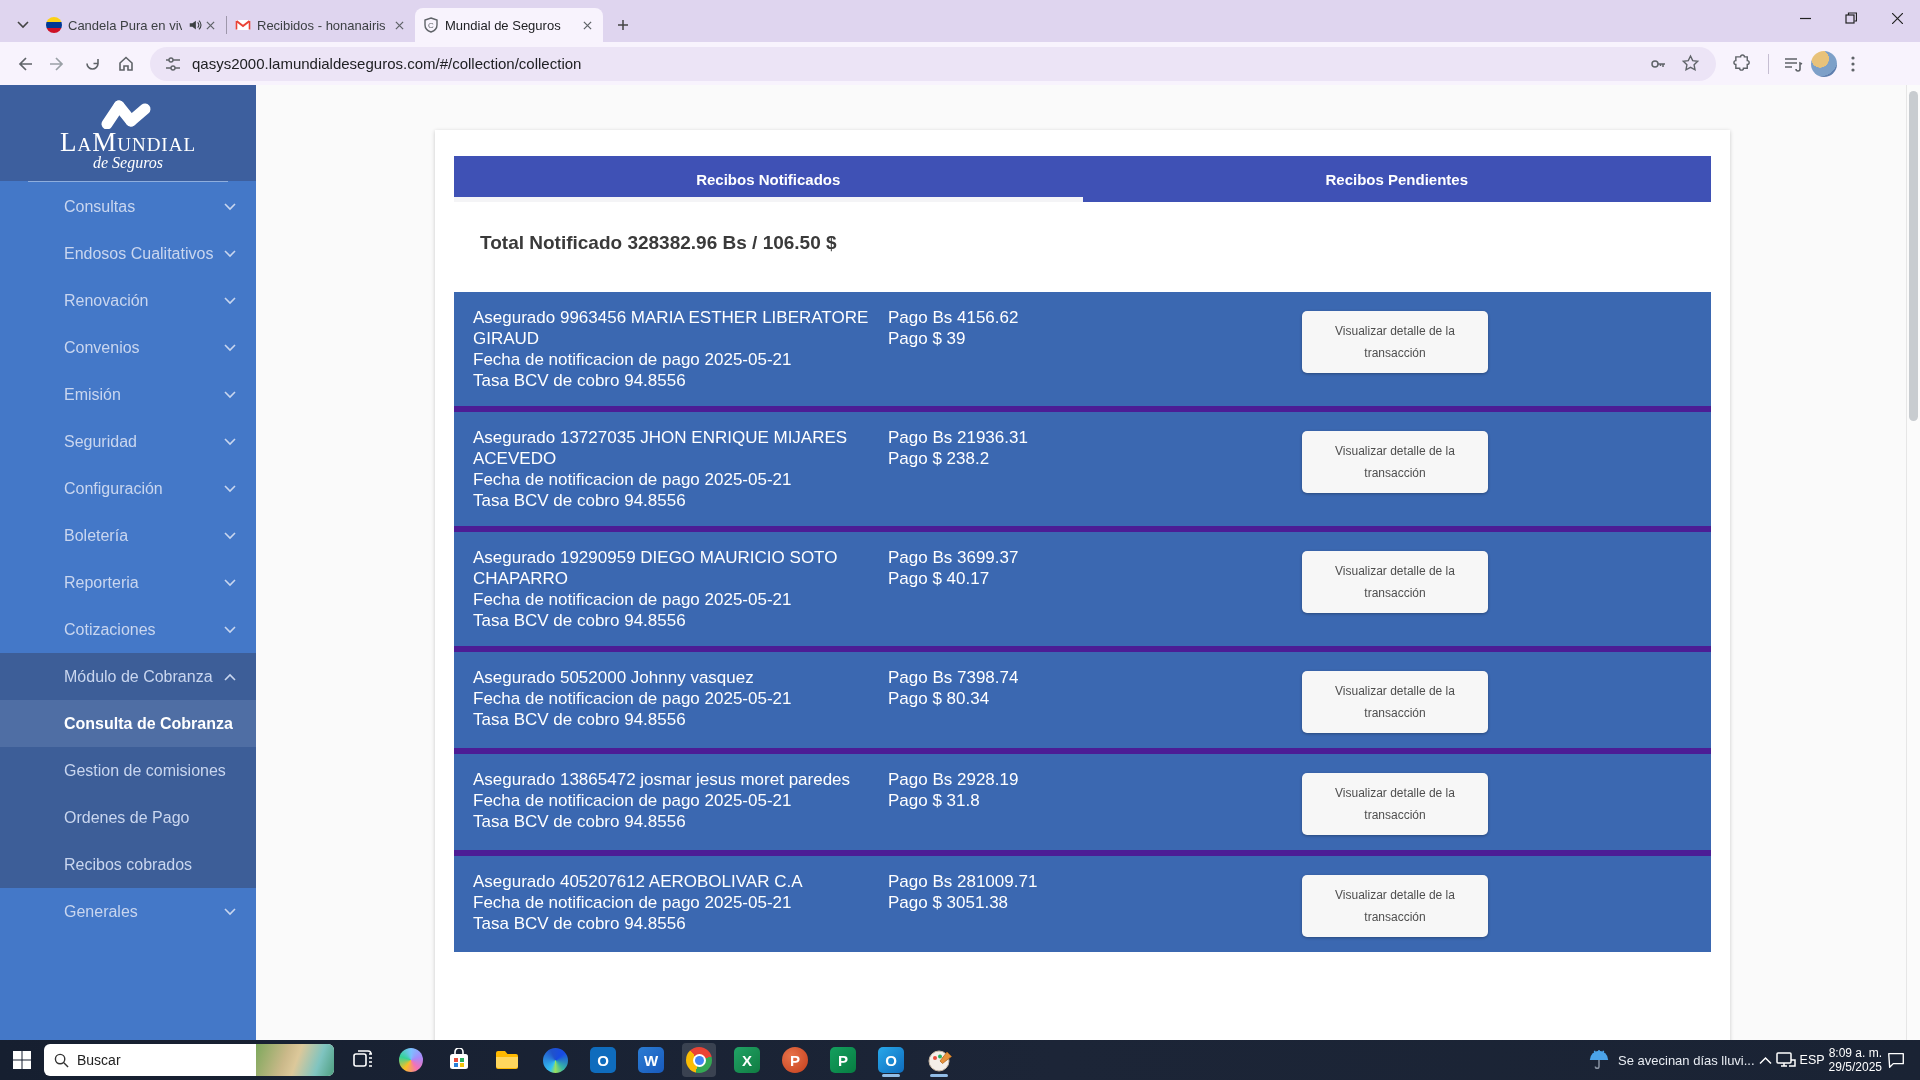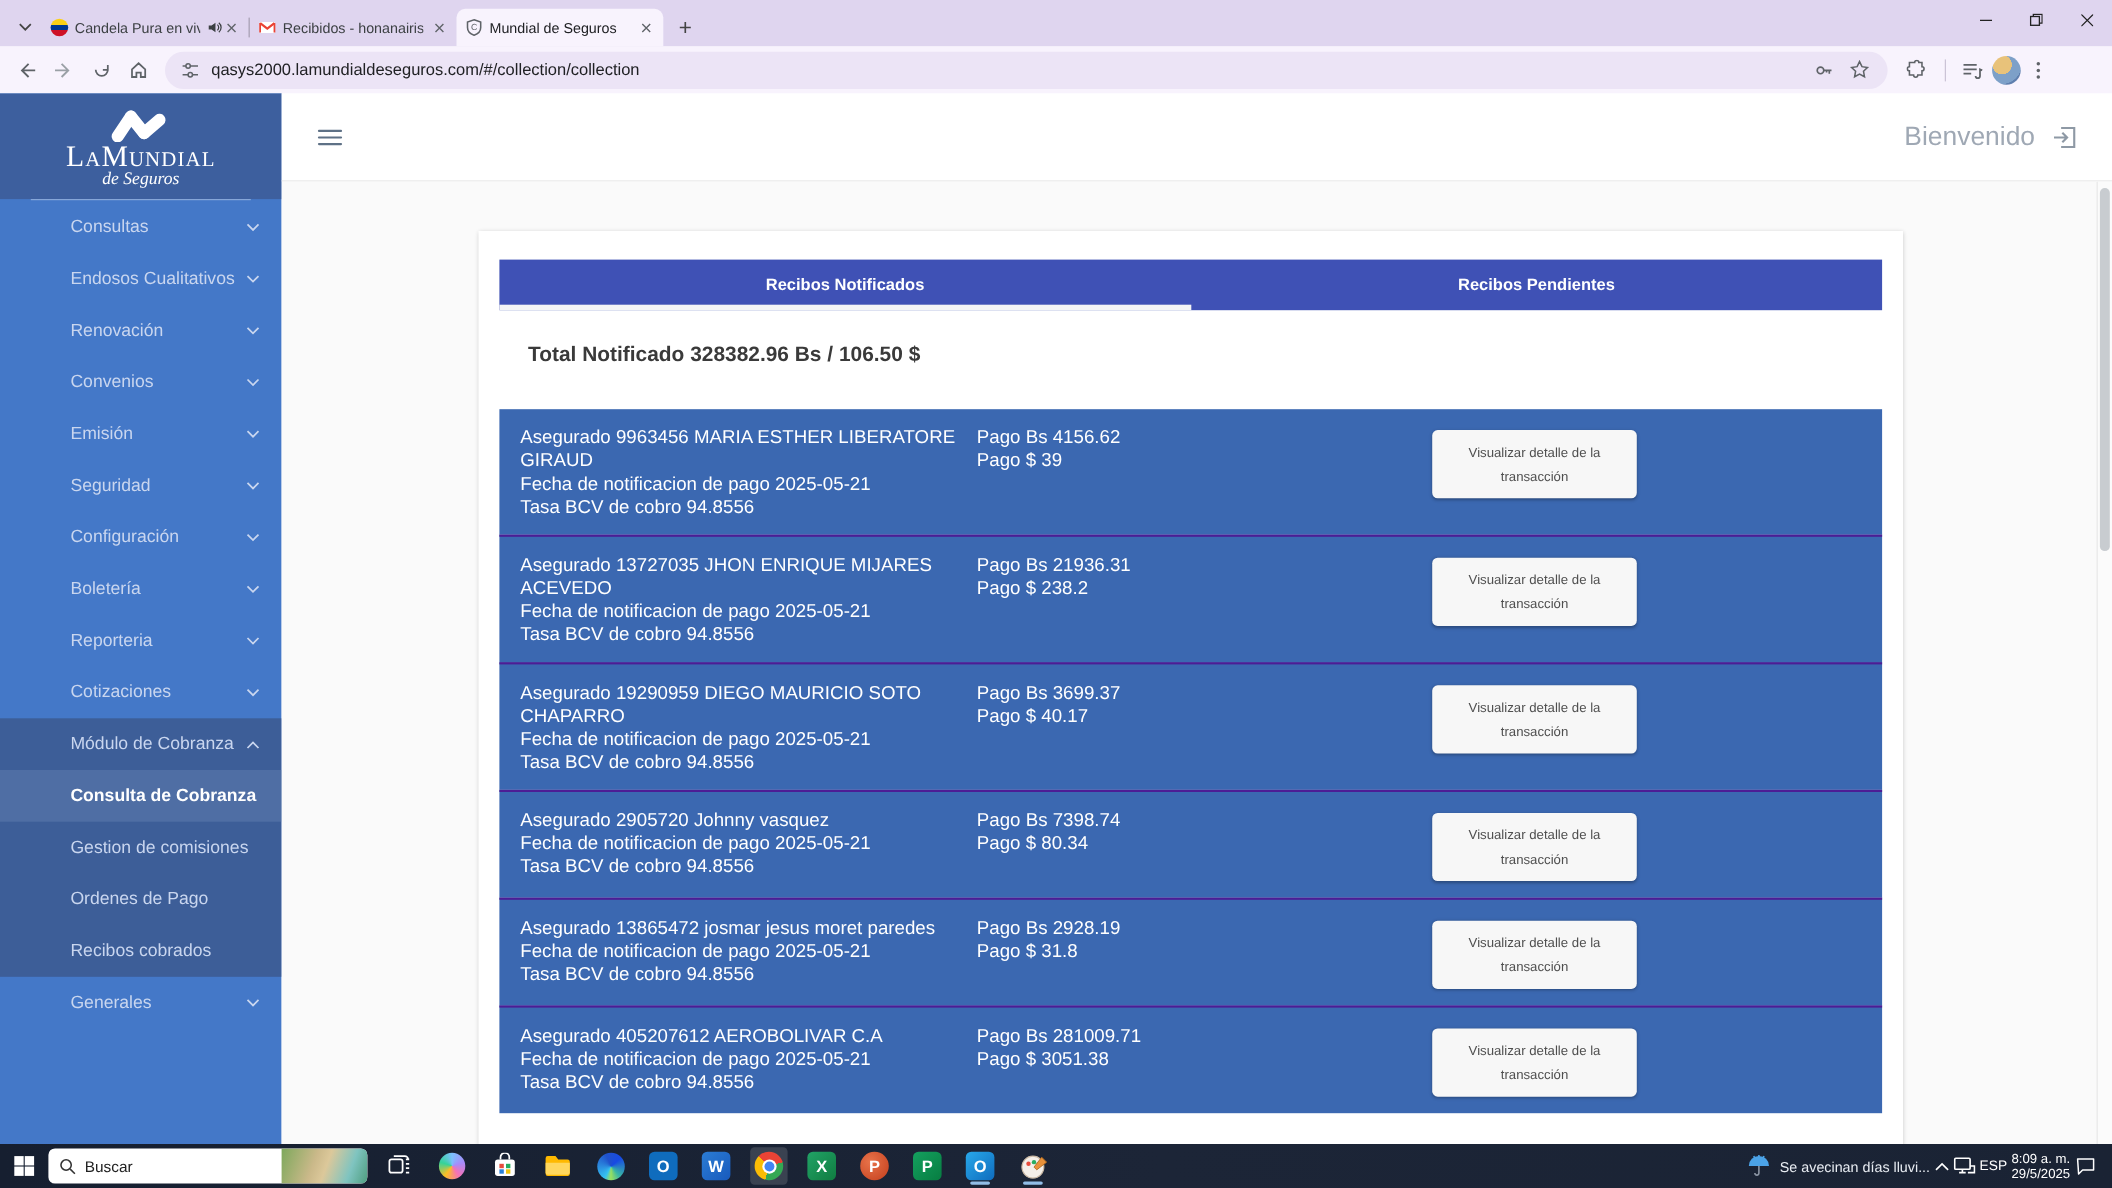--- a/index.html
+++ b/index.html
@@ -51,21 +51,21 @@
 
   .content { flex:1; background:#FAFAFA; position:relative; overflow:hidden; }
   .card { position:absolute; left:179px; top:45px; width:1295px; height:1100px; background:#fff; box-shadow:0 1px 4px rgba(0,0,0,.2); }
   .card-title { text-align:center; margin-top:24px; font-size:22px; color:#3A3A3A; }
   .tabbar { margin:26px 19px 0; height:46px; background:#3F51B5; display:flex; position:relative; }
   .tb-tab { flex:1; display:flex; align-items:center; justify-content:center; color:#fff; font-size:15px; font-weight:bold; cursor:pointer; }
   .ink { position:absolute; left:0; bottom:0; width:50%; height:5px; background:#F4F4F6; }
   .total { margin:30px 0 0 45px; font-size:19px; font-weight:600; color:#3A3A3A; }
   .rows { margin:38px 19px 0; }
   .row { background:#3B68B1; display:flex; align-items:flex-start; padding:15px 0; }
-  .row + .row { border-top:2px solid #4c1d95; }
+  .row + .row { border-top:6px solid #4c1d95; }
   .cell-details { margin-left:19px; width:400px; color:#fff; font-size:17px; line-height:21px; }
   .cell-pagos { margin-left:15px; width:280px; color:#fff; font-size:17px; line-height:21px; }
   .cell-action { margin-left:134px; width:186px; }
   .vis-btn { width:186px; background:#F7F7F7; border:none; border-radius:5px; box-shadow:0 1px 3px rgba(0,0,0,.3); color:#4F4F4F; font-size:12px; line-height:22px; padding:9px 14px; margin-top:4px; font-family:"Liberation Sans", sans-serif; cursor:pointer; }
 
   .page-scrollbar { position:absolute; right:0; top:0; bottom:0; width:14px; background:#FBFBFB; border-left:1px solid #E6E6E6; }
   .page-scrollbar .thumb { position:absolute; left:2px; right:2px; top:6px; height:330px; background:#C8CCD0; border-radius:6px; }
 
   
   .taskbar { position:absolute; left:0; bottom:0; width:1920px; height:40px; background:linear-gradient(90deg,#161F30,#1C2537 55%,#1A2334); display:flex; align-items:center; color:#fff; }
@@ -351,34 +351,20 @@
           <span class="chev">
             <svg width="12" height="8" viewBox="0 0 12 8">
               <path d="M1 1l5 5 5-5" fill="none" stroke="#C9D6EF" stroke-width="1.6"></path>
             </svg>
           </span>
         </div>
     </div>
   </div>
 
   <div class="maincol">
-    <div class="app-header">
-      <div class="hamburger">
-          <span></span>
-          <span></span>
-          <span></span>
-        </div>
-      <span class="welcome">Bienvenido</span>
-      <span class="logout">
-        <svg width="26" height="26" viewBox="0 0 24 24">
-            <path d="M9 4h11v16H9" fill="none" stroke="#8E99A5" stroke-width="1.8"></path>
-            <path d="M3 12h10M10 8l4 4-4 4" fill="none" stroke="#8E99A5" stroke-width="1.8"></path>
-          </svg>
-      </span>
-    </div>
     <div class="content">
       <div class="card">
         <div class="tabbar">
           <div class="tb-tab">Recibos Notificados</div>
           <div class="tb-tab">Recibos Pendientes</div>
           <div class="ink"></div>
         </div>
         <div class="total">Total Notificado 328382.96 Bs / 106.50 $</div>
 
         <div class="rows">
@@ -419,21 +405,21 @@
             <div class="cell-pagos">
               <div>Pago Bs 3699.37</div>
               <div>Pago $ 40.17</div>
             </div>
             <div class="cell-action">
               <button class="vis-btn">Visualizar detalle de la transacción</button>
             </div>
           </div>
           <div class="row">
             <div class="cell-details">
-              <div>Asegurado 2905720 Johnny vasquez</div>
+              <div>Asegurado 5052000 Johnny vasquez</div>
               <div>Fecha de notificacion de pago 2025-05-21</div>
               <div>Tasa BCV de cobro 94.8556</div>
             </div>
             <div class="cell-pagos">
               <div>Pago Bs 7398.74</div>
               <div>Pago $ 80.34</div>
             </div>
             <div class="cell-action">
               <button class="vis-btn">Visualizar detalle de la transacción</button>
             </div>

